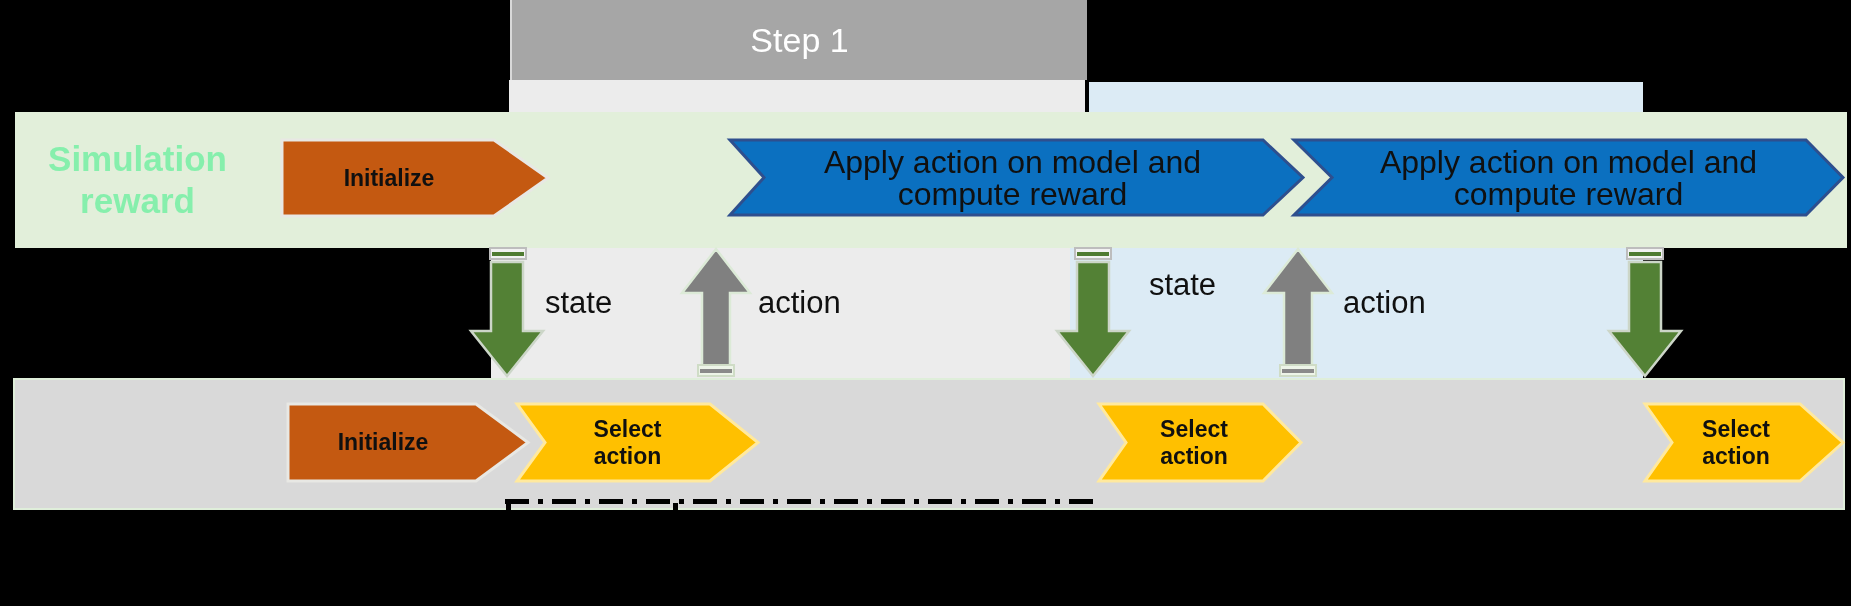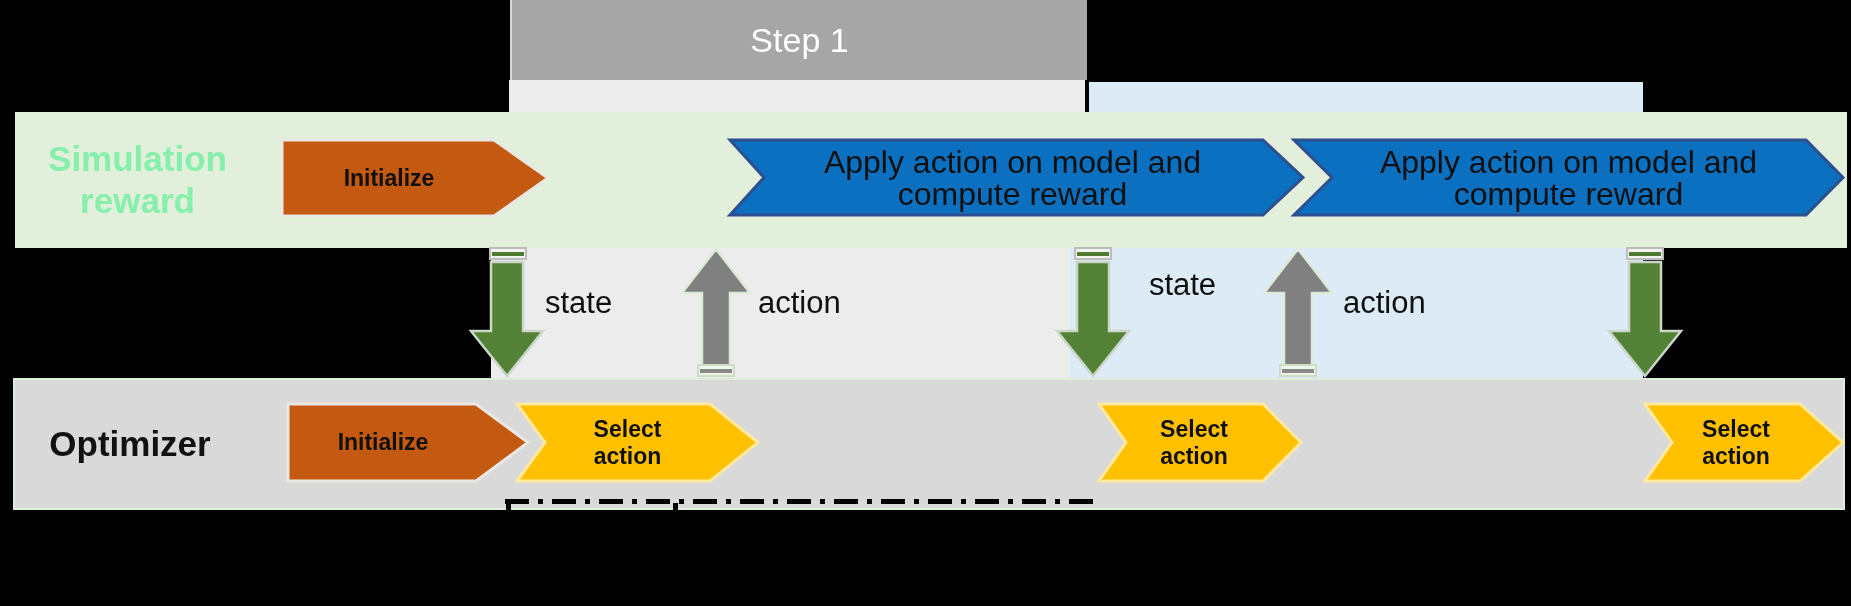--- a/index.html
+++ b/index.html
@@ -71,23 +71,20 @@
     <span>Step 1</span>
   </div>
 
   <div class="abs band-sim"></div>
   <div class="abs band-opt"></div>
 
   <div class="abs lane-label sim-label">
     <span>Simulation</span>
     <span>reward</span>
   </div>
-  <div class="abs opt-label">
-    <span>Optimizer</span>
-  </div>
 
   <div class="chev" style="left:280px;top:138px;width:270px;height:80px;">
     <svg viewBox="0 0 270 80" preserveAspectRatio="none">
       <polygon class="p-orange" points="2,2 214,2 268,40 214,78 2,78"></polygon>
     </svg>
     <div class="lbl f28" style="padding-right:52px;">
       <span>Initialize</span>
     </div>
   </div>
 

